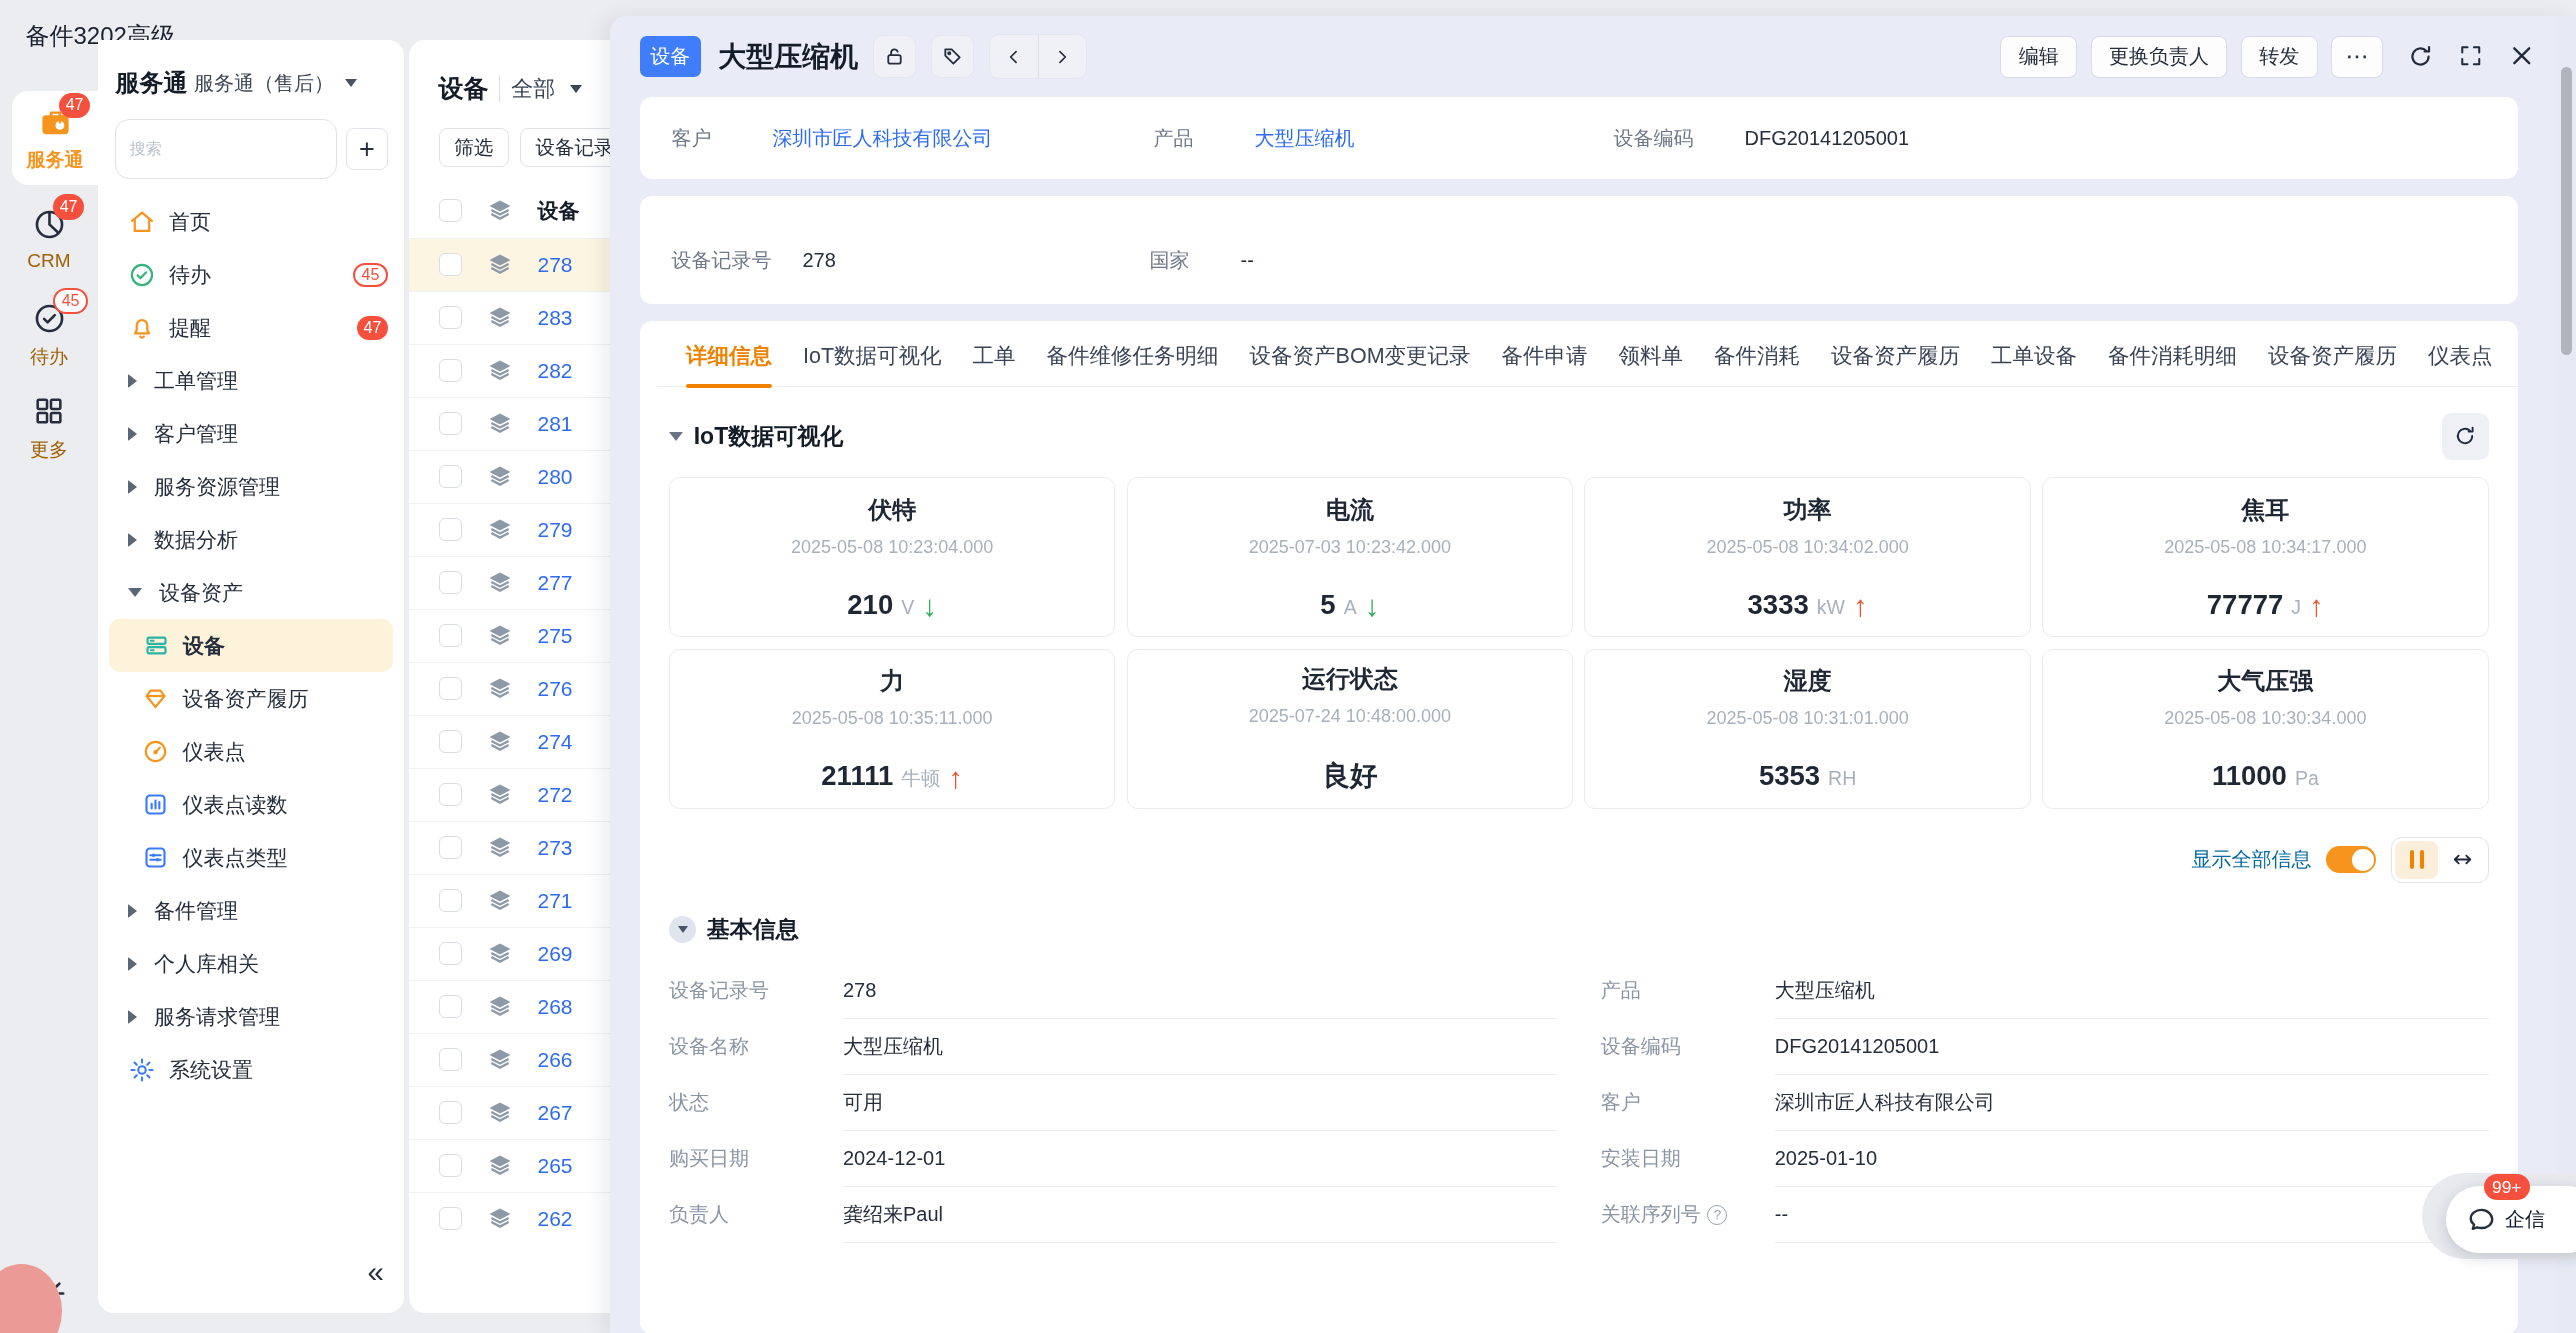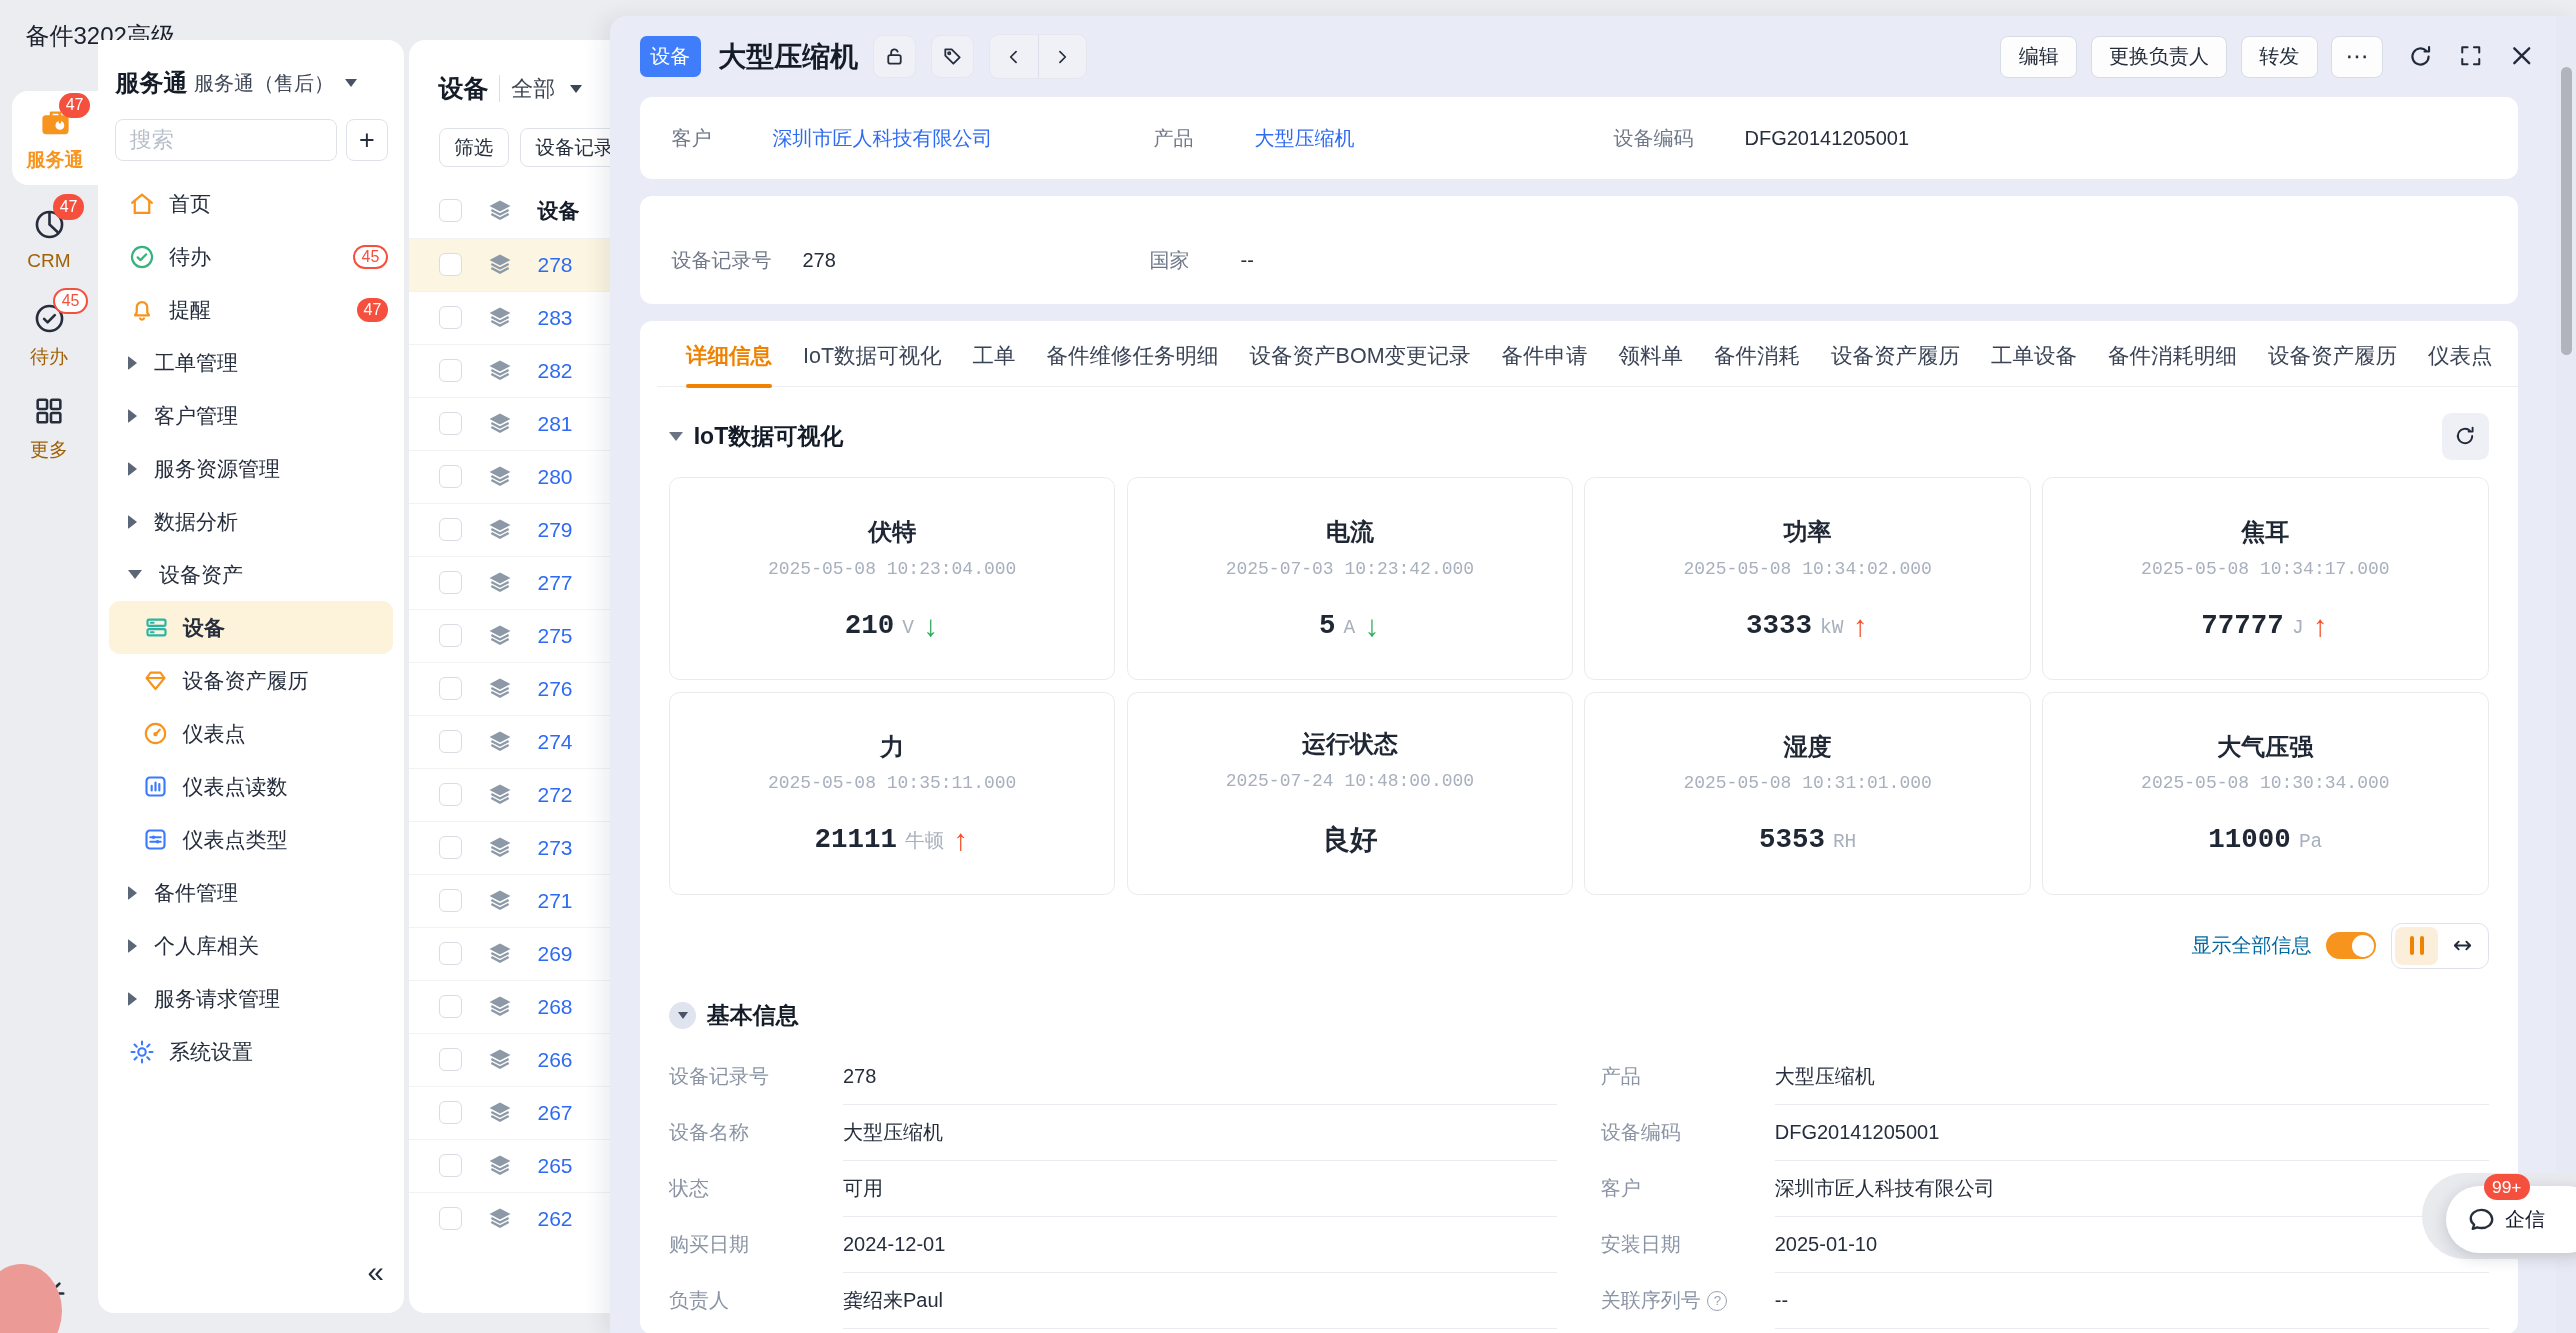--- a/index.html
+++ b/index.html
@@ -21,21 +21,21 @@
   .badge.line { background:#fff; color:#f5503d; border:2px solid #f5503d; }
   .rail-gear { position:absolute; left:0; bottom:23px; width:98px; display:flex; justify-content:center; cursor:pointer; }
 
   
   .sidebar { position:absolute; left:98px; top:40px; width:306px; height:1273px; background:#fff; border-radius:0 16px 16px 16px; padding:19px 0 0 0; }
   .sb-head { display:flex; align-items:center; padding:8px 16px 0 17.4px; gap:6.7px; }
   .sb-app { font-size:24px; font-weight:bold; color:#141c28; white-space:nowrap; }
   .sb-sub { font-size:20px; color:#3f4757; white-space:nowrap; }
   .caret-down-sm { width:0; height:0; border-left:6.7px solid transparent; border-right:6.7px solid transparent; border-top:8.7px solid #4a5364; margin-left:4px; }
   .sb-search { display:flex; align-items:center; gap:9.4px; padding:20px 16px 0 17.4px; }
-  .sb-search input { flex:1; height:42px; border:1.3px solid #dfe2e9; border-radius:8px; font-size:22px; padding:0 13.4px; color:#262e3d; outline:none; background:#fff; min-width:0; }
+  .sb-search input { flex:1; height:60px; border:1.3px solid #dfe2e9; border-radius:14px; font-size:16px; padding:0 13.4px; color:#262e3d; outline:none; background:#fff; min-width:0; }
   .sb-search input::placeholder { color:#b9bfca; }
   .sb-add { width:42px; height:42px; border:1.3px solid #dfe2e9; border-radius:8px; background:#fff; font-size:27px; color:#262e3d; display:flex; align-items:center; justify-content:center; cursor:pointer; line-height:1; }
   .sb-menu { list-style:none; margin-top:16px; }
   .sb-item { height:53px; display:flex; align-items:center; padding:0 16px 0 29.5px; gap:13.4px; cursor:pointer; font-size:21px; color:#262e3d; position:relative; }
   .sb-item .spacer { flex:1; }
   .sb-item.sub { padding-left:44px; }
   .sb-item.sub.selected { background:#fdf2da; border-radius:10.7px; margin:0 10.7px; padding-left:34px; font-weight:bold; }
   .caret-right { width:0; height:0; border-top:7.4px solid transparent; border-bottom:7.4px solid transparent; border-left:9.4px solid #5b6676; border-radius:1.3px; margin-right:4px; }
   .caret-down { width:0; height:0; border-left:7.4px solid transparent; border-right:7.4px solid transparent; border-top:9.4px solid #5b6676; margin-right:4px; }
   .mbadge { min-width:31px; height:24px; padding:0 6.7px; border-radius:13.4px; font-size:16px; display:flex; align-items:center; justify-content:center; }
@@ -101,21 +101,21 @@
   .main-content { padding:0 29.5px; flex:1; }
 
   .sec-head { display:flex; align-items:center; margin-top:25.5px; gap:10.7px; }
   .tri { width:0; height:0; border-left:7.4px solid transparent; border-right:7.4px solid transparent; border-top:9.4px solid #6b7484; }
   .tri-circ { width:27px; height:27px; border-radius:50%; background:#dfe4ef; display:flex; align-items:center; justify-content:center; }
   .tri-circ .tri { border-left-width:5.4px; border-right-width:5.4px; border-top-width:7.4px; border-top-color:#4a5466; }
   .sec-title { font-size:23px; font-weight:bold; color:#141c28; }
   .refresh-btn { margin-left:auto; width:47px; height:47px; background:#eef0f6; border-radius:9.4px; display:flex; align-items:center; justify-content:center; cursor:pointer; color:#212a3a; }
 
   .iot-grid { margin-top:17.4px; display:grid; grid-template-columns:repeat(4,1fr); gap:11.4px; }
-  .iot-card { height:203px; border:1.3px solid #e8eaee; border-radius:10.7px; background:#fff; display:flex; flex-direction:column; align-items:center; justify-content:center; cursor:pointer;font-family:Liberation Mono, monospace; }
+  .iot-card { height:160px; border:1.3px solid #e8eaee; border-radius:10.7px; background:#fff; display:flex; flex-direction:column; align-items:center; justify-content:center; cursor:pointer; }
   .iot-title { font-size:24px; font-weight:bold; color:#1f2734; }
   .iot-time { font-size:18px; color:#a8b0bd; margin-top:10.7px; }
   .iot-vrow { display:flex; align-items:baseline; gap:8px; margin-top:31px; }
   .iot-val { font-size:27.5px; font-weight:bold; color:#1f2734; }
   .iot-unit { font-size:19.5px; color:#a8b0bd; }
   .arr { font-size:29.5px; font-weight:bold; line-height:1; position:relative; top:2.7px; }
   .arr.down { color:#2fae5d; }
   .arr.up { color:#f4502a; }
 
   .showall-row { display:flex; align-items:center; justify-content:flex-end; gap:14.8px; margin-top:28px; }

